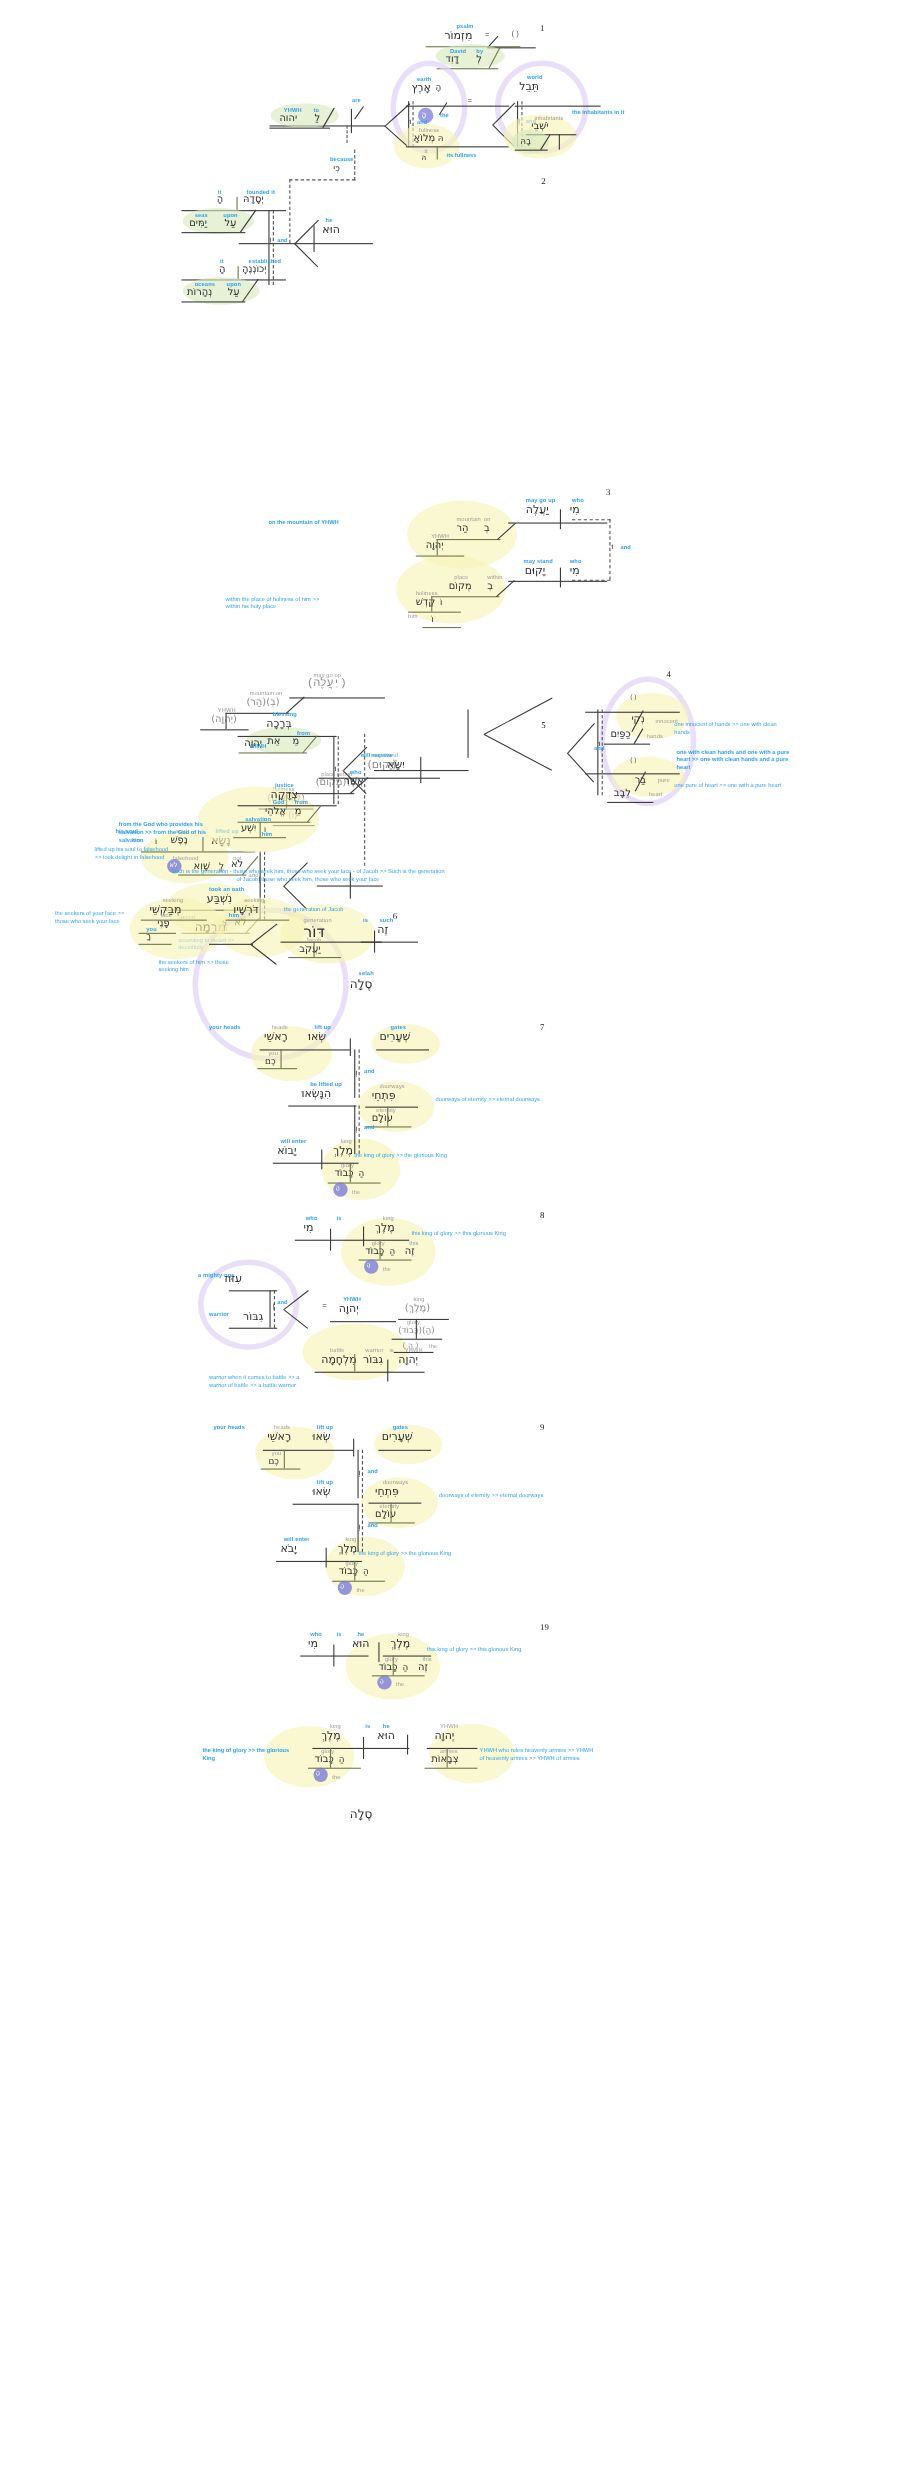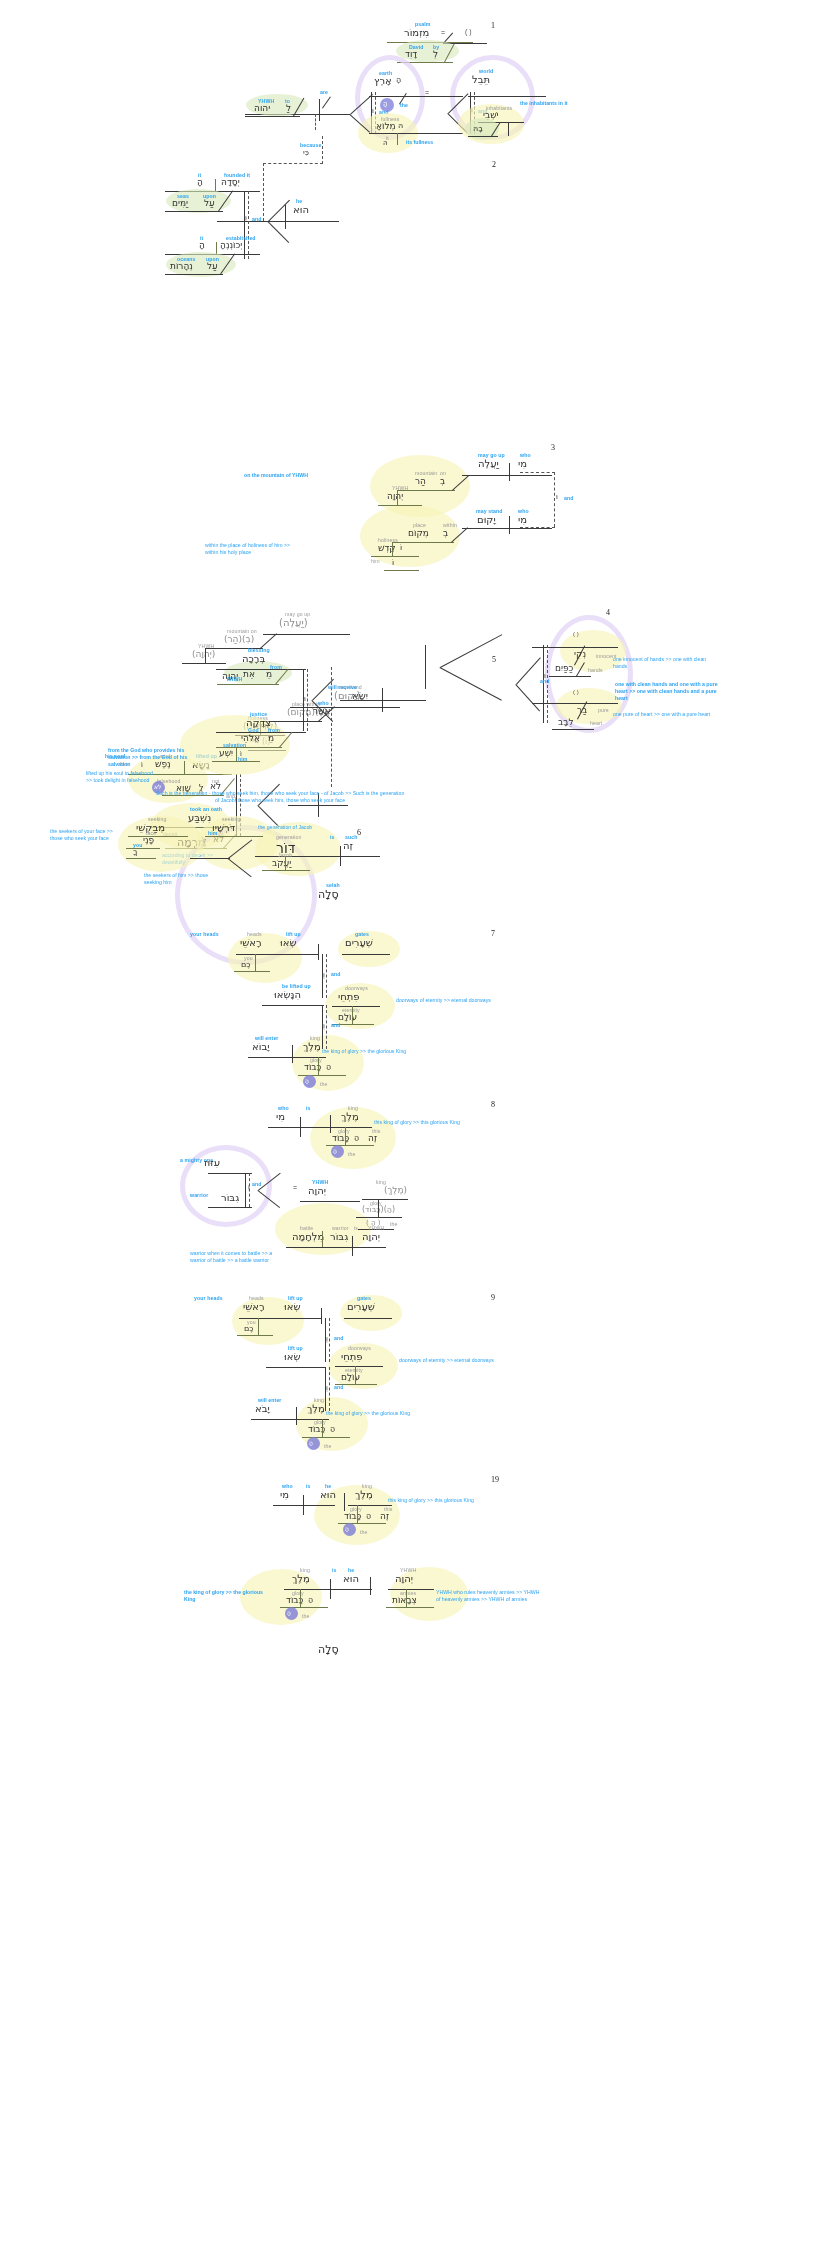--- a/index.html
+++ b/index.html
@@ -244,21 +244,21 @@
   <span class="abs note" style="left:205px;top:242px;white-space:normal;width:95px;line-height:7px;">within the place of holiness of him &gt;&gt; within his holy place</span>
 </div>
 
 <div class="abs" style="left:0;top:415px;width:825px;height:245px;">
   <span class="abs vnum" style="left:606px;top:193px;">4</span>
 
   <div class="pv" style="left:545px;top:200px;width:78px;height:108px;"></div>
   <div class="blob y" style="left:560px;top:215px;width:66px;height:42px;"></div>
 
   <span class="abs gloss gy" style="left:285px;top:196px;">may go up</span>
-  <span class="abs heb g" style="left:279px;top:202px;font-size:10px;">(יַעֲלֶה)</span>
+  <span class="abs heb g" style="left:279px;top:202px;font-size:10px;font-family:Liberation Mono, monospace;">(יַעֲלֶה)</span>
   <div class="ln h1" style="left:263px;top:219px;width:87px;"></div>
   <span class="abs gloss gy" style="left:227px;top:213px;">mountain  on</span>
   <span class="abs heb g" style="left:224px;top:219px;font-size:9px;">(בְ)(הַר)</span>
   <div class="ln h1" style="left:205px;top:233px;width:58px;"></div>
   <div class="lnL" style="left:260px;top:233px;width:22px;transform:rotate(-42deg);"></div>
   <span class="abs gloss gy" style="left:198px;top:228px;">YHWH</span>
   <span class="abs heb g" style="left:192px;top:234px;font-size:9px;">(יְהוָה)</span>
   <div class="ln h1" style="left:182px;top:248px;width:44px;"></div>
   <div class="ln v1" style="left:205px;top:233px;height:15px;"></div>
 
@@ -555,21 +555,21 @@
   <span class="abs heb" style="left:221px;top:97px;font-size:10px;">גִבּוֹר</span>
   <div class="ln h1" style="left:208px;top:112px;width:44px;"></div>
   <div class="lnL" style="left:258px;top:95px;width:28px;transform:rotate(-38deg);"></div>
   <div class="lnL" style="left:258px;top:95px;width:28px;transform:rotate(38deg);"></div>
   <span class="abs" style="left:293px;top:89px;font-size:7px;color:#333;">=</span>
 
   <span class="abs gloss" style="left:312px;top:84px;">YHWH</span>
   <span class="abs heb" style="left:308px;top:90px;font-size:10px;">יְהוָה</span>
   <div class="ln h1" style="left:300px;top:106px;width:60px;"></div>
   <span class="abs gloss gy" style="left:376px;top:84px;">king</span>
-  <span class="abs heb g" style="left:368px;top:90px;font-size:9px;margin-left:16px;">(מֶלֶךְ)</span>
+  <span class="abs heb g" style="left:368px;top:90px;font-size:9px;">(מֶלֶךְ)</span>
   <div class="ln h1" style="left:362px;top:104px;width:46px;"></div>
   <span class="abs gloss gy" style="left:370px;top:105px;">glory</span>
   <span class="abs heb g" style="left:362px;top:110px;font-size:8px;">(הַ)(כָּבוֹד)</span>
   <div class="ln h1" style="left:356px;top:122px;width:46px;"></div>
   <div class="ln v1" style="left:378px;top:104px;height:18px;"></div>
   <span class="abs heb g" style="left:366px;top:124px;font-size:7px;">( הַ )</span>
   <span class="abs gloss gy" style="left:390px;top:126px;">the</span>
   <div class="ln h1" style="left:358px;top:134px;width:36px;"></div>
 
   <span class="abs gloss gy" style="left:300px;top:130px;">battle</span>

